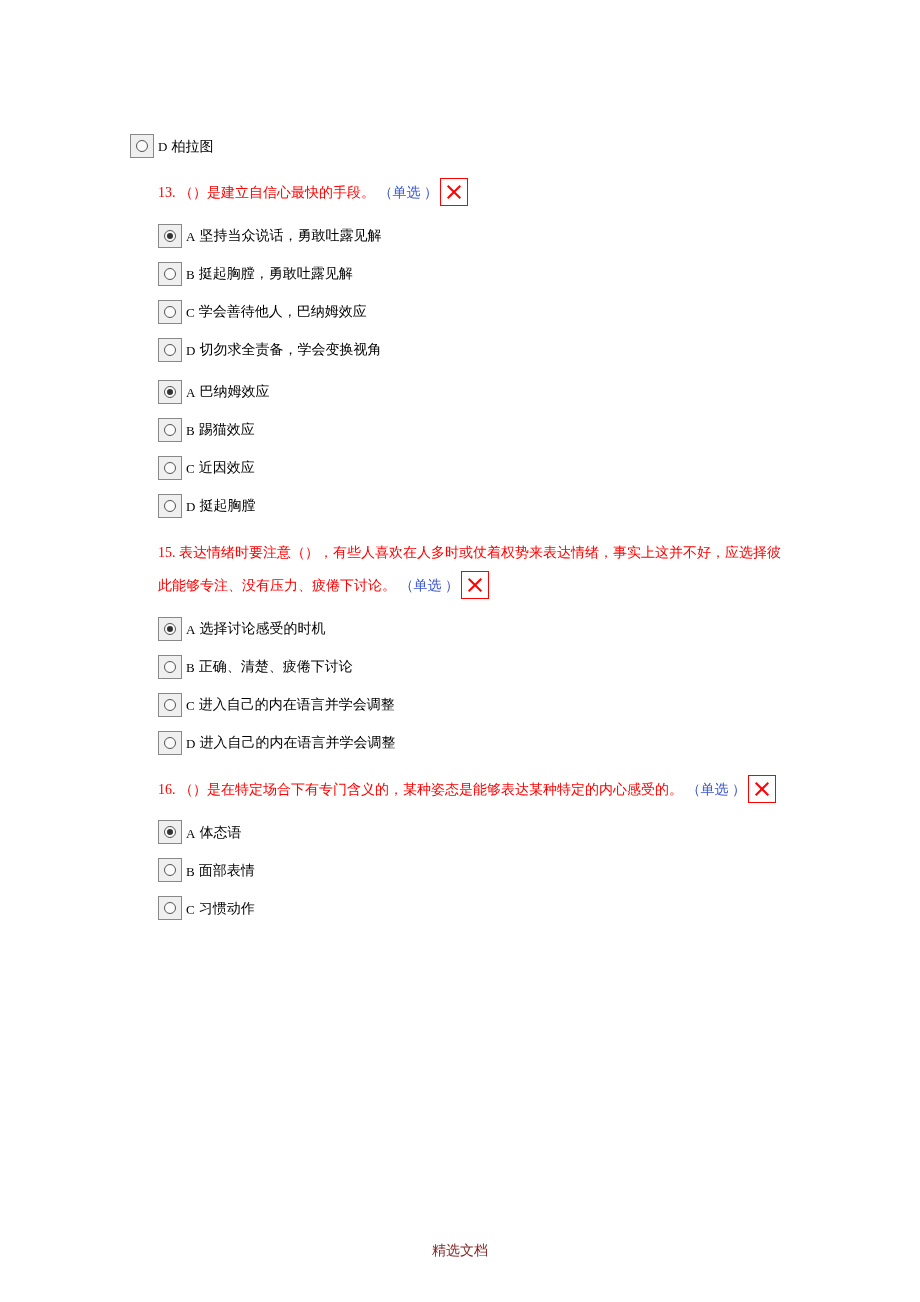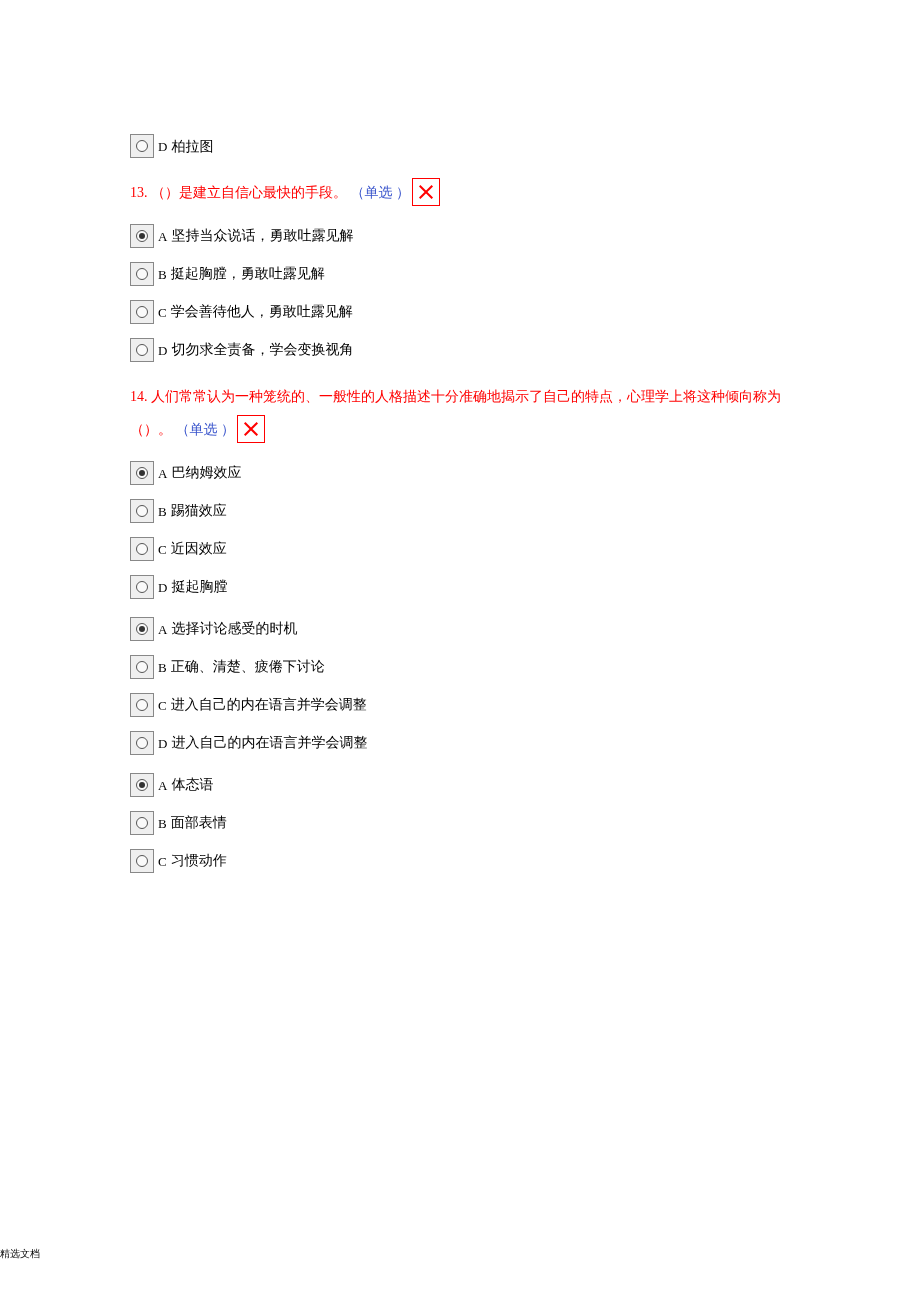--- a/index.html
+++ b/index.html
@@ -57,20 +57,21 @@
     color: #000;
   }
   .opt-text {
     font-size: 14px;
     color: #000;
     font-family: Liberation Mono, monospace;
   }
   .q-block {
     margin-top: 18px;
     margin-bottom: 6px;
+    margin-left: 28px;
   }
   .q-line {
     line-height: 2.4;
   }
   .q-num { color: #ff0000; font-weight: normal; }
   .q-text { color: #ff0000; }
   .q-type { color: #3a55cc; }
   .x-box {
     display: inline-flex;
     width: 26px;
@@ -82,23 +83,23 @@
     margin-left: 2px;
     position: relative;
     top: -2px;
   }
   .x-box svg { width: 18px; height: 18px; }
   .footer {
     position: absolute;
     bottom: 40px;
     left: 0;
     width: 100%;
-    text-align: left;
-    font-size: 10px;
-    color: #000000;
+    text-align: center;
+    font-size: 14px;
+    color: #7f1d1d;
   }
 </style>
 </head>
 <body>
 
 <div class="page">
 
   <div class="option-line">
     <span class="radio-box">
       <span class="radio-circle"></span>
@@ -129,76 +130,76 @@
             <span class="radio-circle"></span>
           </span>
           <span class="opt-letter">B</span>
           <span class="opt-text">挺起胸膛，勇敢吐露见解</span>
         </div>
         <div class="option-line">
           <span class="radio-box">
             <span class="radio-circle"></span>
           </span>
           <span class="opt-letter">C</span>
-          <span class="opt-text">学会善待他人，勇敢吐露见解</span>
+          <span class="opt-text">学会善待他人，巴纳姆效应</span>
         </div>
         <div class="option-line">
           <span class="radio-box">
             <span class="radio-circle"></span>
           </span>
           <span class="opt-letter">D</span>
           <span class="opt-text">切勿求全责备，学会变换视角</span>
         </div>
       </div>
       <div class="q-block">
-        <div class="q-line"><span class="q-num">14.</span> <span class="q-text">人们常常认为一种笼统的、一般性的人格描述十分准确地揭示了自己的特点，心理学上将这种倾向称为（）。</span> <span class="q-type">（单选 ）</span><span class="x-box">
+        <div class="option-line">
+          <span class="radio-box">
+            <span class="radio-circle">
+              <span class="radio-dot"></span>
+            </span>
+          </span>
+          <span class="opt-letter">A</span>
+          <span class="opt-text">巴纳姆效应</span>
+        </div>
+        <div class="option-line">
+          <span class="radio-box">
+            <span class="radio-circle"></span>
+          </span>
+          <span class="opt-letter">B</span>
+          <span class="opt-text">踢猫效应</span>
+        </div>
+        <div class="option-line">
+          <span class="radio-box">
+            <span class="radio-circle"></span>
+          </span>
+          <span class="opt-letter">C</span>
+          <span class="opt-text">近因效应</span>
+        </div>
+        <div class="option-line">
+          <span class="radio-box">
+            <span class="radio-circle"></span>
+          </span>
+          <span class="opt-letter">D</span>
+          <span class="opt-text">挺起胸膛</span>
+        </div>
+      </div>
+      <div class="q-block">
+        <div class="q-line"><span class="q-num">15.</span> <span class="q-text">表达情绪时要注意（），有些人喜欢在人多时或仗着权势来表达情绪，事实上这并不好，应选择彼此能够专注、没有压力、疲倦下讨论。</span> <span class="q-type">（单选 ）</span><span class="x-box">
             <svg viewBox="0 0 20 20">
               <line x1="3" y1="3" x2="17" y2="17" stroke="#ff0000" stroke-width="2.2"></line>
               <line x1="17" y1="3" x2="3" y2="17" stroke="#ff0000" stroke-width="2.2"></line>
             </svg>
           </span></div>
         <div class="option-line">
           <span class="radio-box">
             <span class="radio-circle">
               <span class="radio-dot"></span>
             </span>
           </span>
           <span class="opt-letter">A</span>
-          <span class="opt-text">巴纳姆效应</span>
-        </div>
-        <div class="option-line">
-          <span class="radio-box">
-            <span class="radio-circle"></span>
-          </span>
-          <span class="opt-letter">B</span>
-          <span class="opt-text">踢猫效应</span>
-        </div>
-        <div class="option-line">
-          <span class="radio-box">
-            <span class="radio-circle"></span>
-          </span>
-          <span class="opt-letter">C</span>
-          <span class="opt-text">近因效应</span>
-        </div>
-        <div class="option-line">
-          <span class="radio-box">
-            <span class="radio-circle"></span>
-          </span>
-          <span class="opt-letter">D</span>
-          <span class="opt-text">挺起胸膛</span>
-        </div>
-      </div>
-      <div class="q-block">
-        <div class="option-line">
-          <span class="radio-box">
-            <span class="radio-circle">
-              <span class="radio-dot"></span>
-            </span>
-          </span>
-          <span class="opt-letter">A</span>
           <span class="opt-text">选择讨论感受的时机</span>
         </div>
         <div class="option-line">
           <span class="radio-box">
             <span class="radio-circle"></span>
           </span>
           <span class="opt-letter">B</span>
           <span class="opt-text">正确、清楚、疲倦下讨论</span>
         </div>
         <div class="option-line">
@@ -210,20 +211,26 @@
         </div>
         <div class="option-line">
           <span class="radio-box">
             <span class="radio-circle"></span>
           </span>
           <span class="opt-letter">D</span>
           <span class="opt-text">进入自己的内在语言并学会调整</span>
         </div>
       </div>
       <div class="q-block">
+        <div class="q-line"><span class="q-num">16.</span> <span class="q-text">（）是在特定场合下有专门含义的，某种姿态是能够表达某种特定的内心感受的。</span> <span class="q-type">（单选 ）</span><span class="x-box">
+            <svg viewBox="0 0 20 20">
+              <line x1="3" y1="3" x2="17" y2="17" stroke="#ff0000" stroke-width="2.2"></line>
+              <line x1="17" y1="3" x2="3" y2="17" stroke="#ff0000" stroke-width="2.2"></line>
+            </svg>
+          </span></div>
         <div class="option-line">
           <span class="radio-box">
             <span class="radio-circle">
               <span class="radio-dot"></span>
             </span>
           </span>
           <span class="opt-letter">A</span>
           <span class="opt-text">体态语</span>
         </div>
         <div class="option-line">

